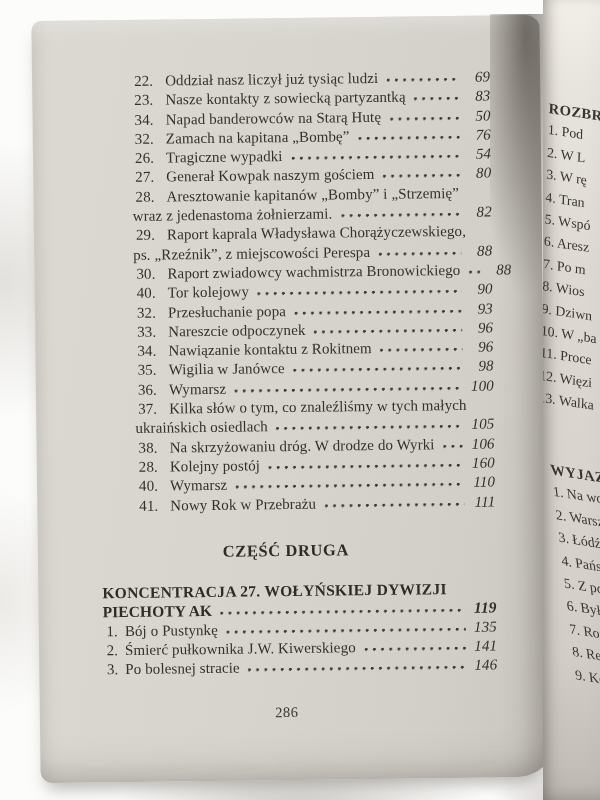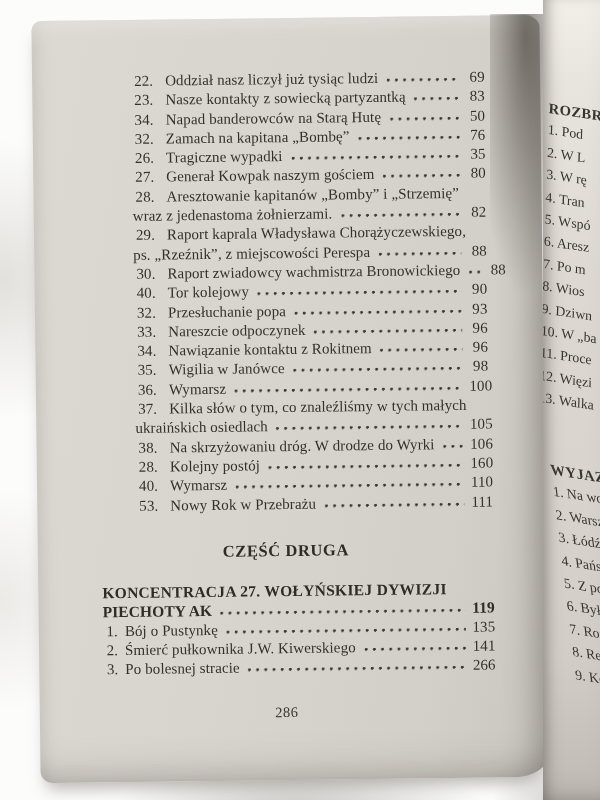--- a/index.html
+++ b/index.html
@@ -31,21 +31,21 @@
   .toc{
     position:absolute;left:64px;top:52px;width:394px;
     font-size:15px;line-height:19.3px;color:#34302c;
     letter-spacing:.1px;
   }
   .row{display:flex;align-items:baseline;}
   .n{flex:none;width:27px;text-align:center;margin-right:8px;margin-left:34px;}
   .n2{flex:none;width:15px;text-align:right;margin-right:7px;}
   .indent{flex:none;width:35px;}
   .t{white-space:nowrap;}
-  .p{flex:none;min-width:26px;text-align:center;}
+  .p{flex:none;min-width:26px;text-align:right;font-style:italic;}
   .leader{
     flex:1 1 12px;min-width:12px;height:5px;align-self:baseline;
     margin:0 5px 0 8px;
     background-image:radial-gradient(circle at 2px 2.2px,#3c3834 1.25px,rgba(0,0,0,0) 1.7px);
     background-size:8.2px 5px;background-repeat:repeat-x;background-position:0 100%;
   }
   .part-heading{
     font-weight:bold;font-size:16.5px;letter-spacing:.6px;
     text-align:center;margin:27px 26px 21px 0;color:#2f2b27;white-space:nowrap;
   }
@@ -104,21 +104,21 @@
           <div class="row">
             <span class="n">32.</span>
             <span class="t">Zamach na kapitana „Bombę”</span>
             <span class="leader"></span>
             <span class="p">76</span>
           </div>
           <div class="row">
             <span class="n">26.</span>
             <span class="t">Tragiczne wypadki</span>
             <span class="leader"></span>
-            <span class="p">35</span>
+            <span class="p">54</span>
           </div>
           <div class="row">
             <span class="n">27.</span>
             <span class="t">Generał Kowpak naszym gościem</span>
             <span class="leader"></span>
             <span class="p">80</span>
           </div>
           <div class="row">
             <span class="n">28.</span>
             <span class="t">Aresztowanie kapitanów „Bomby” i „Strzemię”</span>
@@ -203,21 +203,21 @@
             <span class="leader"></span>
             <span class="p">160</span>
           </div>
           <div class="row">
             <span class="n">40.</span>
             <span class="t">Wymarsz</span>
             <span class="leader"></span>
             <span class="p">110</span>
           </div>
           <div class="row">
-            <span class="n">53.</span>
+            <span class="n">41.</span>
             <span class="t">Nowy Rok w Przebrażu</span>
             <span class="leader"></span>
             <span class="p">111</span>
           </div>
         </div>
       <div class="part-heading">CZĘŚĆ DRUGA</div>
       <div id="toc-section">
           <div class="sec-h">KONCENTRACJA 27. WOŁYŃSKIEJ DYWIZJI</div>
           <div class="sec-h-row">
             <span class="t">PIECHOTY AK</span>
@@ -233,21 +233,21 @@
           <div class="row">
             <span class="n2">2.</span>
             <span class="t">Śmierć pułkownika J.W. Kiwerskiego</span>
             <span class="leader"></span>
             <span class="p">141</span>
           </div>
           <div class="row">
             <span class="n2">3.</span>
             <span class="t">Po bolesnej stracie</span>
             <span class="leader"></span>
-            <span class="p">266</span>
+            <span class="p">146</span>
           </div>
         </div>
     </div>
     <div class="folio">286</div>
   </div>
 
   <div class="gutter-shadow"></div>
 
   <div class="right-page">
     <div id="rp-a" class="rp-group rp-a">

